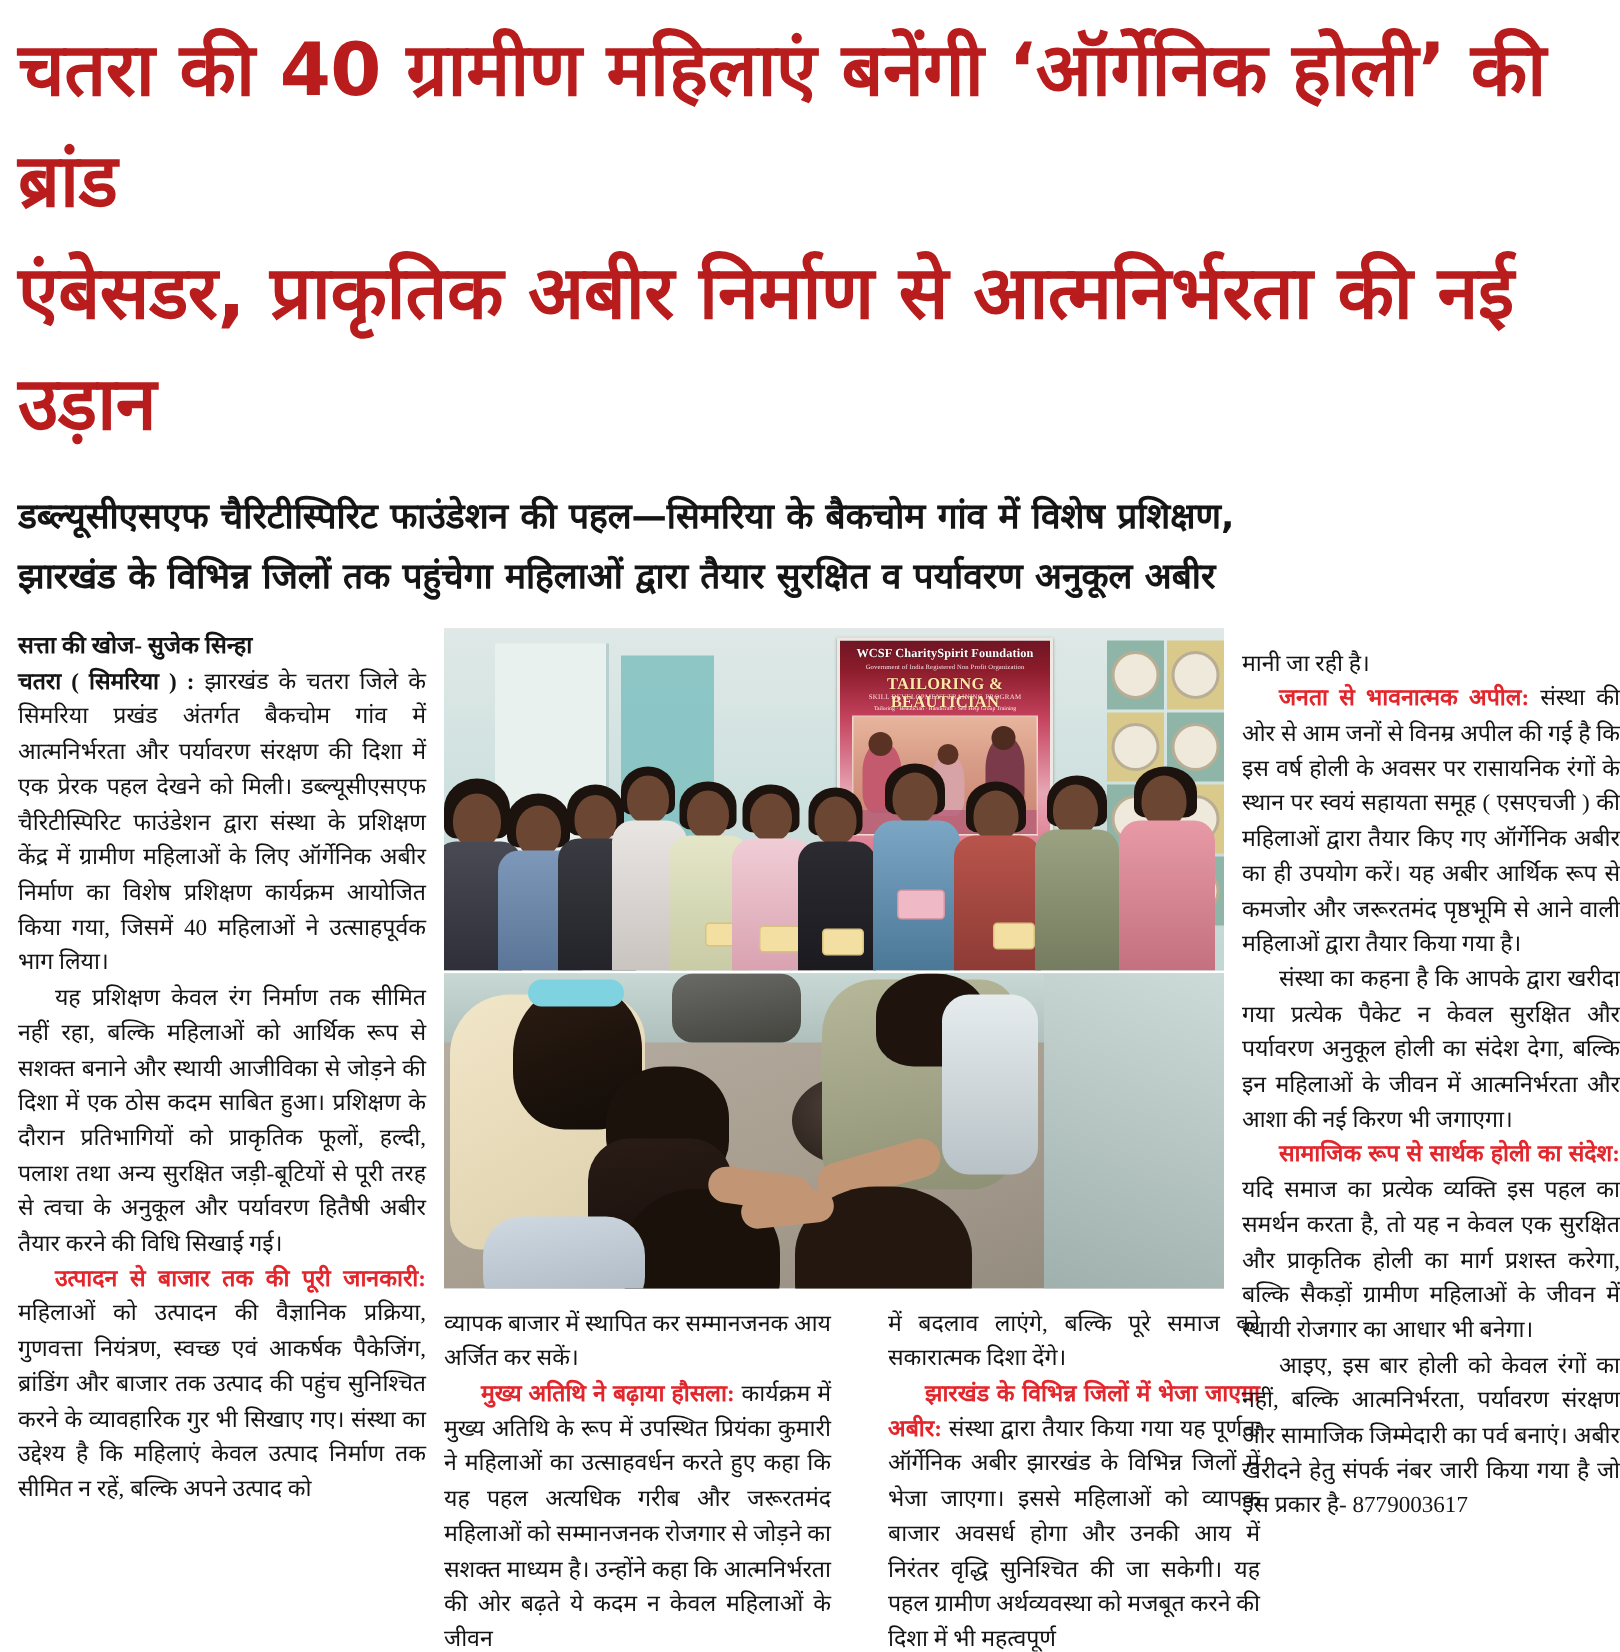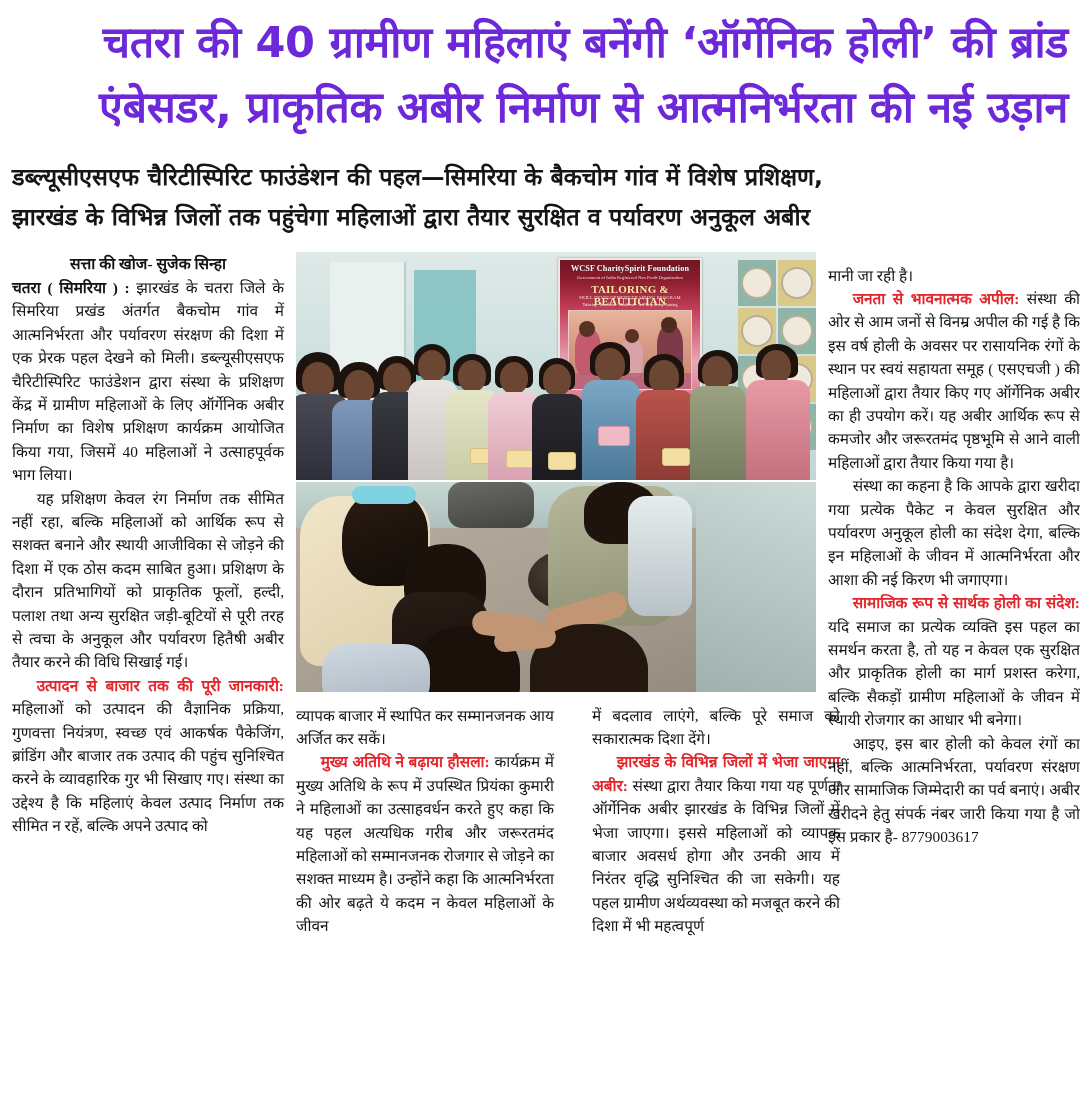--- a/index.html
+++ b/index.html
@@ -18,25 +18,25 @@
     box-sizing:border-box;
     padding:0 8px;
   }
 
   
   .headline{
     margin:10px 0 0 0;
     padding:0 4px;
     font-family:"DejaVu Sans","Liberation Sans",sans-serif;
     font-weight:700;
-    font-size:43px;
+    font-size:49px;
     line-height:1.52;
     letter-spacing:-0.3px;
-    color:#6d28d9;
-    text-align:right;
+    color:#b91c1c;
+    text-align:left;
     transform:scaleX(1.0);
     white-space:normal;
   }
   .headline .hl-line{display:block;}
 
   
   .subhead{
     margin:16px 0 0 0;
     padding:0 4px;
     font-family:"DejaVu Sans","Liberation Sans",sans-serif;
@@ -67,21 +67,20 @@
   .col p + p{text-indent:1.6em;}
 
   .col-1{left:4px;  top:0;   width:272px;}
   .col-2{left:288px;top:452px;width:258px;}
   .col-3{left:560px;top:452px;width:248px;margin-left:24px;}
   .col-4{left:820px;top:12px;   width:252px;}
 
   .byline{
     display:block;
     font-weight:700;
-    text-align:center;
     font-size:15.6px;
     line-height:1.5;
     margin-bottom:1px;
   }
   .dateline{font-weight:700;}
 
   .rhead{
     color:#e3262c;
     font-weight:700;
   }

